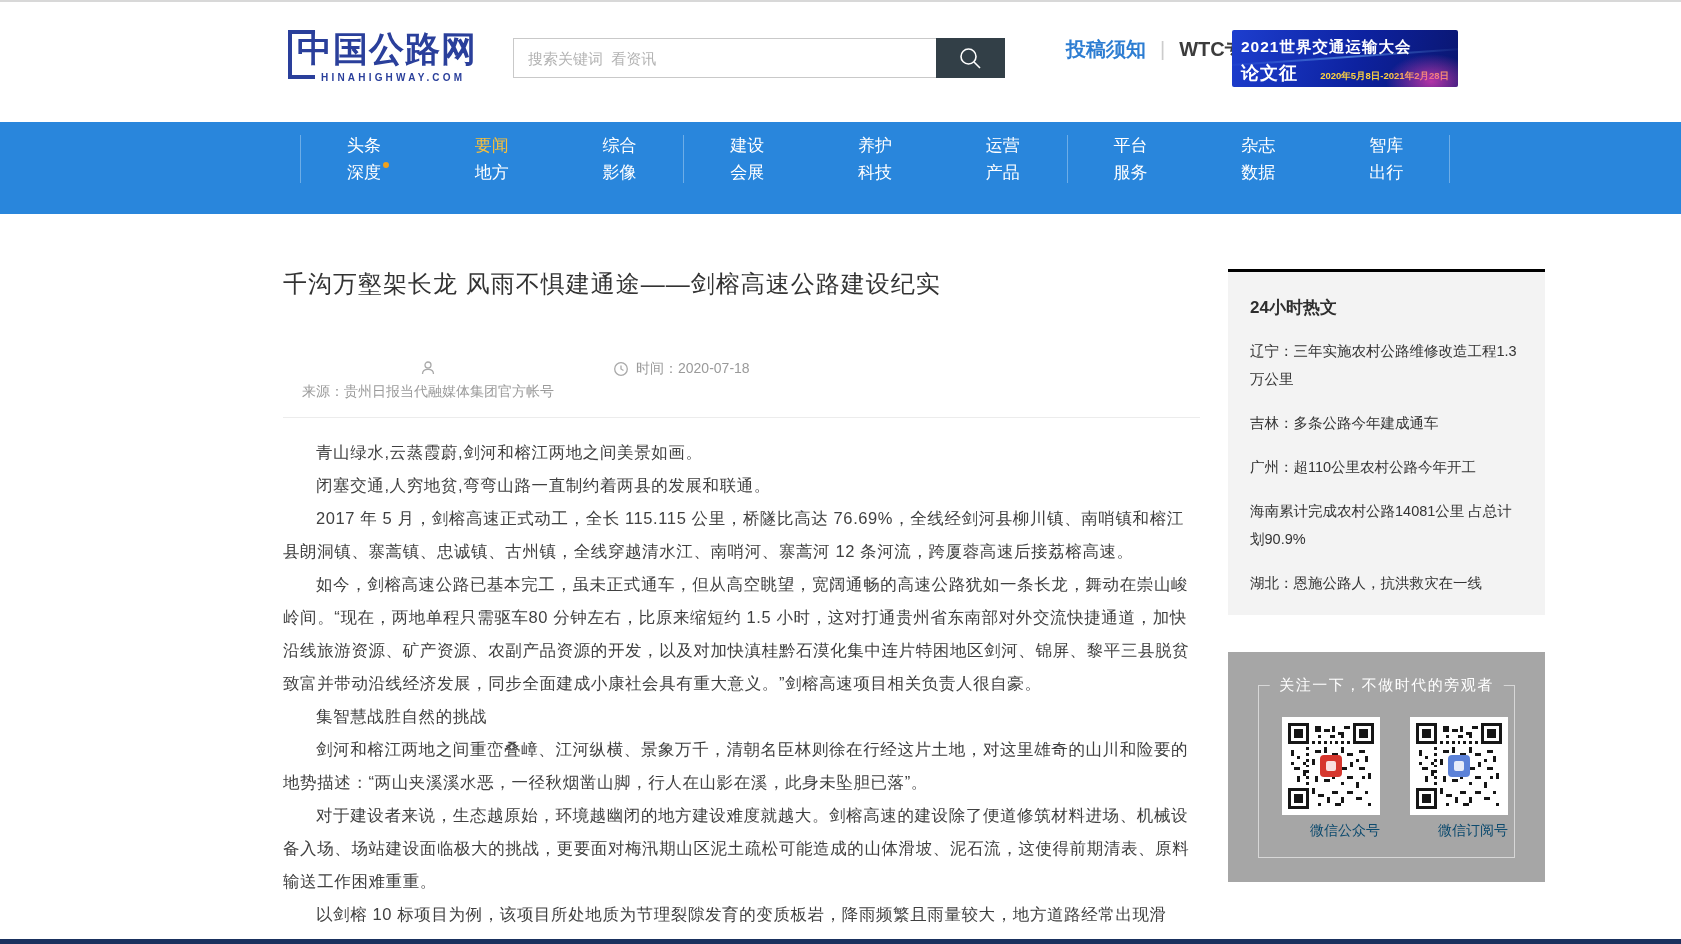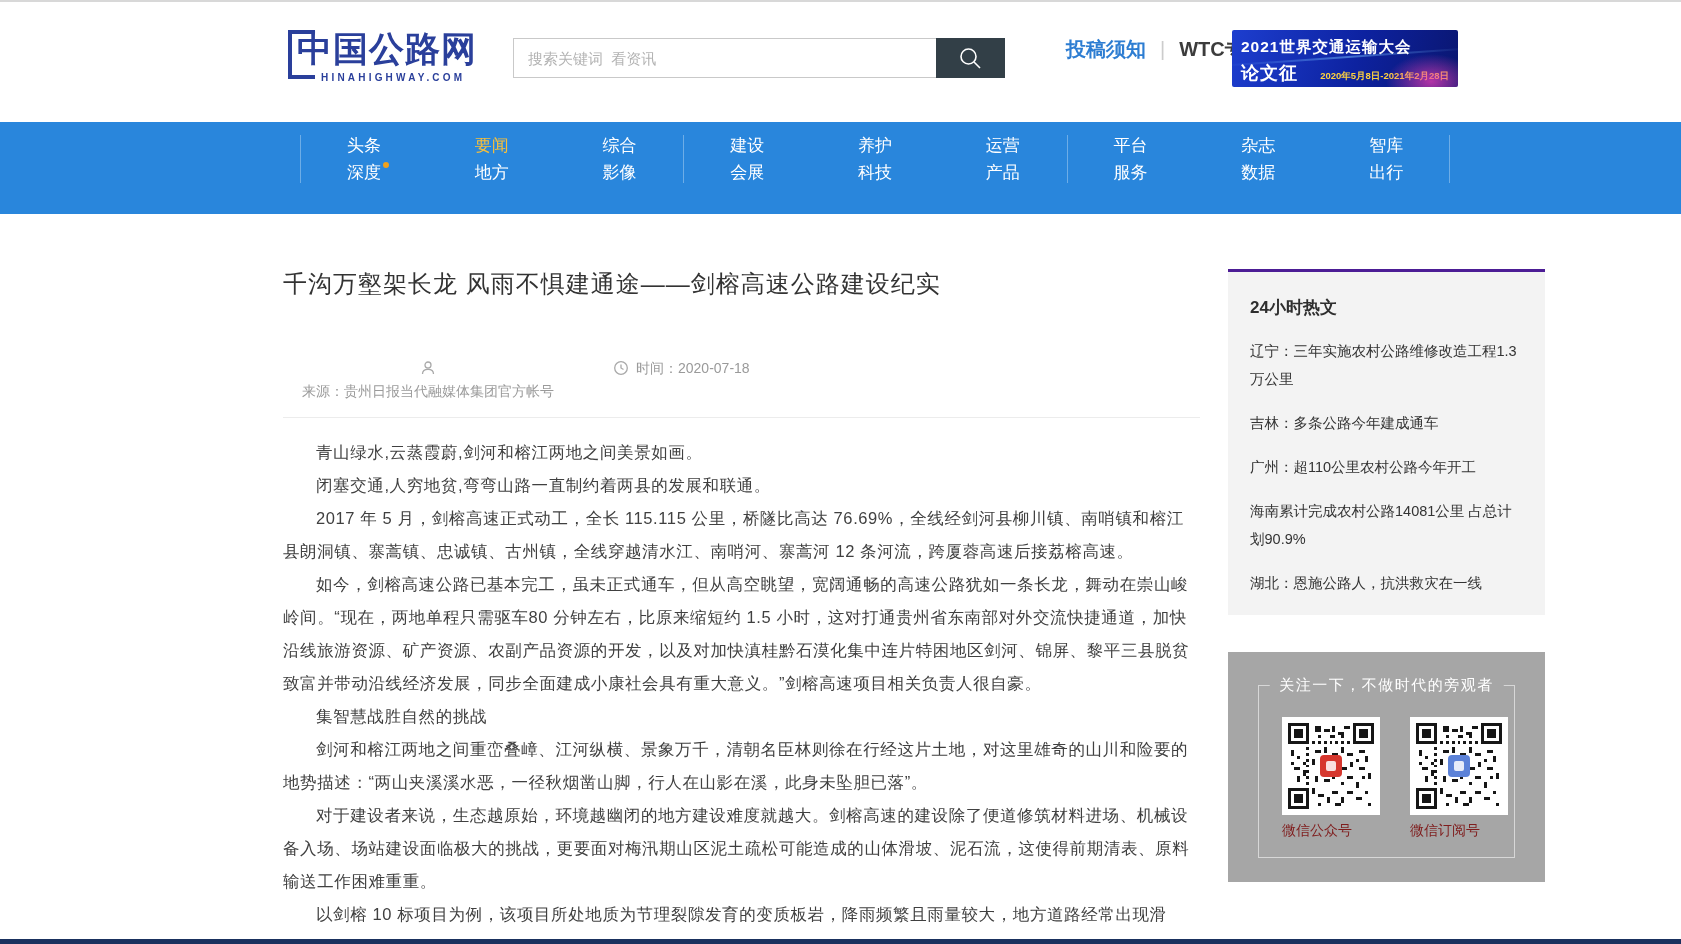--- a/index.html
+++ b/index.html
@@ -50,45 +50,45 @@
   .nav-item.active { color:#f6bf3c; }
   .nav-dot { position:absolute; margin-left:2px; margin-top:3px; width:6px; height:6px; border-radius:50%;
              background:#f0a11c; display:inline-block; }
   .nav-sep { position:absolute; top:13px; width:1px; height:48px; background:rgba(255,255,255,.32); }
 
   
   .article-title { position:absolute; left:283px; top:268px; width:920px; font-size:24px; font-weight:400;
                    color:#333333; letter-spacing:1px; }
   .meta { position:absolute; left:285px; top:360px; width:920px; height:22px; font-size:14px; color:#9a9a9a; }
   .meta-source { position:absolute; left:17px; top:0; display:flex; align-items:center; gap:7px;flex-direction:column; }
-  .meta-time   { position:absolute; left:328px; top:0; display:flex; align-items:flex-start; gap:7px; }
+  .meta-time   { position:absolute; left:328px; top:0; display:flex; align-items:center; gap:7px; }
   .divider { position:absolute; left:283px; top:417px; width:917px; height:1px; background:#ececec; }
 
   .body-text { position:absolute; left:283px; top:436px; width:917px; font-size:16.5px; line-height:33px;
                letter-spacing:.6px; color:#404040; }
   .body-text p { margin:0; text-indent:2em; }
 
   
   .hot-box { position:absolute; left:1228px; top:269px; width:317px; height:346px; background:#f3f3f3;
-             border-top:3px solid #4c1d95; padding:24px 22px 0 22px; overflow:hidden; }
+             border-top:3px solid #000000; padding:24px 22px 0 22px; overflow:hidden; }
   .hot-title { font-size:17px; font-weight:bold; color:#2e2e2e; margin-bottom:18px; }
   .hot-item { font-size:14.5px; line-height:28px; color:#333333; margin-bottom:16px; cursor:pointer; }
 
   .follow-box { position:absolute; left:1228px; top:652px; width:317px; height:230px; background:#a6a6a6; }
   .follow-frame { position:absolute; left:30px; top:33px; right:30px; bottom:24px;
                   border:1px solid rgba(255,255,255,.55); }
   .follow-title { position:absolute; top:24px; left:50%; transform:translateX(-50%); background:#a6a6a6;
                   padding:0 10px; font-size:15px; color:#ffffff; letter-spacing:1.5px; white-space:nowrap; }
   .qr-tile { position:absolute; top:65px; width:98px; height:98px; background:#ffffff; padding:6px; }
   .qr-tile.left  { left:54px; }
   .qr-tile.right { left:182px; }
   .qr-logo { position:absolute; left:50%; top:50%; transform:translate(-50%,-50%); width:22px; height:22px;
              border-radius:4px; display:flex; align-items:center; justify-content:center; }
   .qr-logo span { width:10px; height:10px; background:rgba(255,255,255,.85); border-radius:2px; display:block; }
-  .qr-label { position:absolute; top:170px; width:98px; text-align:left; font-size:14px; color:#7f1d1d; }
+  .qr-label { position:absolute; top:170px; width:98px; text-align:right; font-size:14px; color:#0c4a6e; }
   .qr-label.left  { left:54px; }
   .qr-label.right { left:182px; }
 
   .bottom-bar { position:absolute; left:0; top:939px; width:1681px; height:5px; background:#1a315e; }
 </style>
 </head>
 <body>
 
 <svg width="0" height="0" style="position:absolute">
   <symbol id="qr" viewBox="0 0 29 29">

